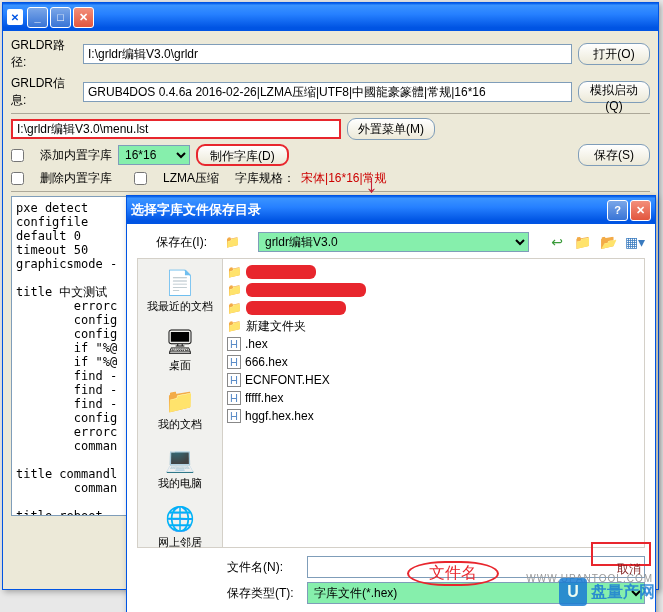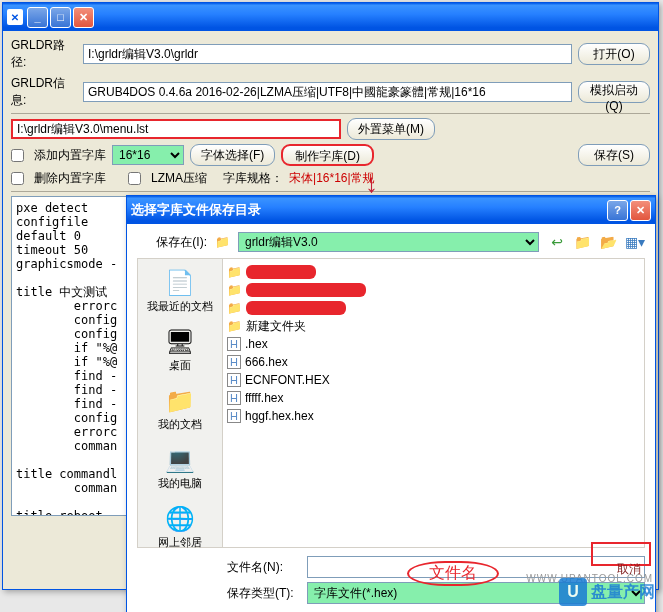--- a/index.html
+++ b/index.html
@@ -12,33 +12,33 @@
 .winbtns { display: flex; gap: 2px; }
 .winbtn { width: 21px; height: 21px; background: linear-gradient(to bottom,#7ba7e8,#3874d6); border: 1px solid #fff; border-radius: 3px; display:flex;align-items:center;justify-content:center;color:#fff;font-size:11px;font-weight:bold;cursor:pointer; }
 .winbtn.close { background: linear-gradient(to bottom,#f38f7b,#e2563e); }
 
 .main-body { padding: 6px 8px; font-size: 12px; }
 .row { display: flex; align-items: center; margin-bottom: 4px; gap: 6px; }
 .lbl { width: 66px; text-align: left; }
 .txtfield { flex: 1; height: 20px; border: 1px solid #7f9db9; background: #fff; padding: 1px 4px; font-size: 12px; }
 .btn { height: 22px; padding: 0 10px; border: 1px solid #7f9db9; background: linear-gradient(to bottom,#fff,#ece9d8); font-size: 12px; cursor:pointer; border-radius:9px; }
 .redbox { border: 2px solid #e8262d; }
-.chk { display: flex; align-items: center; gap: 10px; }
+.chk { display: flex; align-items: center; gap: 16px; }
 .chk input { width: 13px; height: 13px; }
 .combo { height: 20px; border: 1px solid #7f9db9; background: #86efac; font-size: 12px; padding: 0 2px; }
 .hr { border-top: 1px solid #aca899; margin: 2px 0 4px; }
 .redtxt { color: #c00; text-align: right; }
 .editor { background: #fff; border: 1px solid #7f9db9; padding: 4px; font-family: "SimSun", monospace; font-size: 12px; white-space: pre; overflow: hidden; height: 320px; line-height: 14px; }
 
 .arrow { position: absolute; left: 365px; top: 168px; color: #c62039; font-size: 26px; }
 
 
 .dlg { left: 126px; top: 195px; width: 530px; }
 .dlg-body { background: #fff; padding: 8px 10px 10px; font-size: 12px; }
-.dlg-row { display: flex; align-items: center; gap: 8px; margin-bottom: 6px; }
+.dlg-row { display: flex; align-items: center; gap: 18px; margin-bottom: 6px; }
 .dlg-row .l { width: 70px; text-align: right; }
 .tb-icons { display:flex; gap:6px; }
 .tb-icons span { width:20px; height:20px; display:flex;align-items:center;justify-content:center; cursor:pointer; font-size:14px; }
 .dlg-main { display:flex; height: 290px; }
 .places { width: 86px; background: #f1f1ee; border: 1px solid #d4d0c8; display:flex; flex-direction:column; align-items:center; padding: 8px 0; gap: 12px; }
 .place { display:flex; flex-direction:column; align-items:center; font-size:11px; cursor:pointer; }
 .place .picon { width: 32px; height: 32px; display:flex;align-items:center;justify-content:center; font-size:24px; }
 .filelist { flex:1; border: 1px solid #d4d0c8; border-left:none; background:#fff; padding: 4px; overflow:hidden; }
 .fileitem { display:flex; align-items:center; gap:4px; font-size:12px; height:18px; cursor:pointer; }
 .folder-i { color:#f0c04a; }
@@ -82,21 +82,20 @@
     <div class="row">
       <input class="txtfield redbox" style="flex: 0 0 330px;" value="I:\grldr编辑V3.0\menu.lst">
       <button class="btn">外置菜单(M)</button>
     </div>
     <div class="row">
       <label class="chk">
           <input type="checkbox" style="">
           <span>添加内置字库</span>
         </label>
       <select class="combo" style="width:72px"><option>16*16</option></select>
-      <button class="btn">字体选择(F)</button>
       <button class="btn redbox" style="padding:2px 12px">制作字库(D)</button>
       <span style="flex:1"></span>
       <button class="btn" style="width:72px">保存(S)</button>
     </div>
     <div class="row">
       <label class="chk">
           <input type="checkbox" style="">
           <span>删除内置字库</span>
         </label>
       <label class="chk" style="margin-left:16px">

